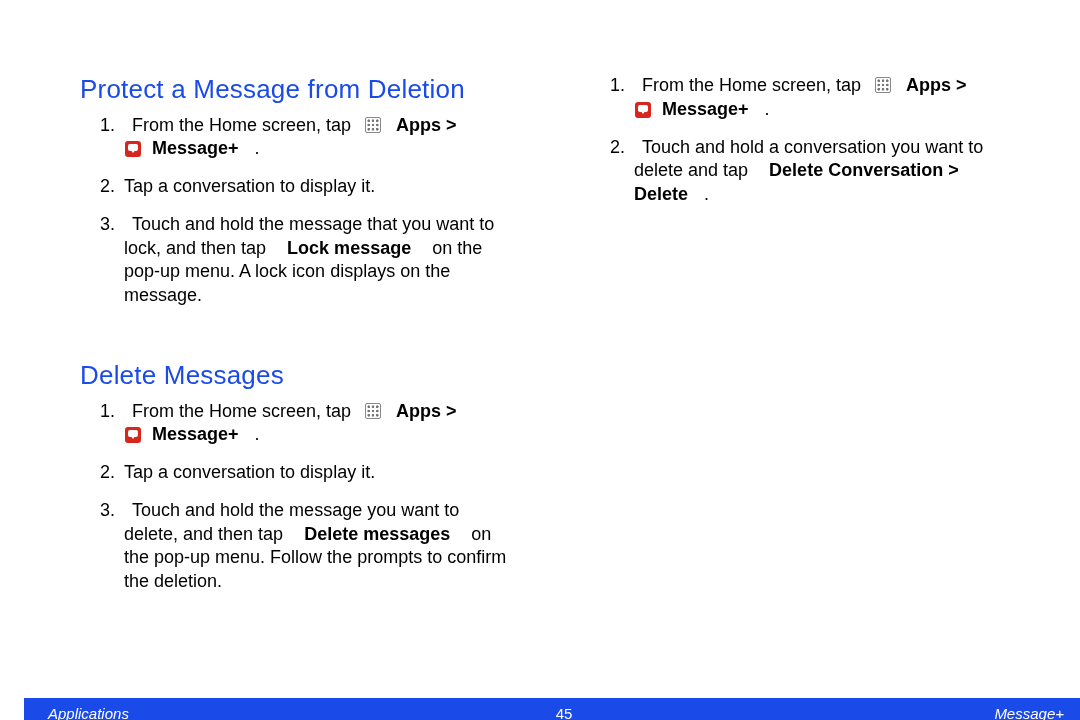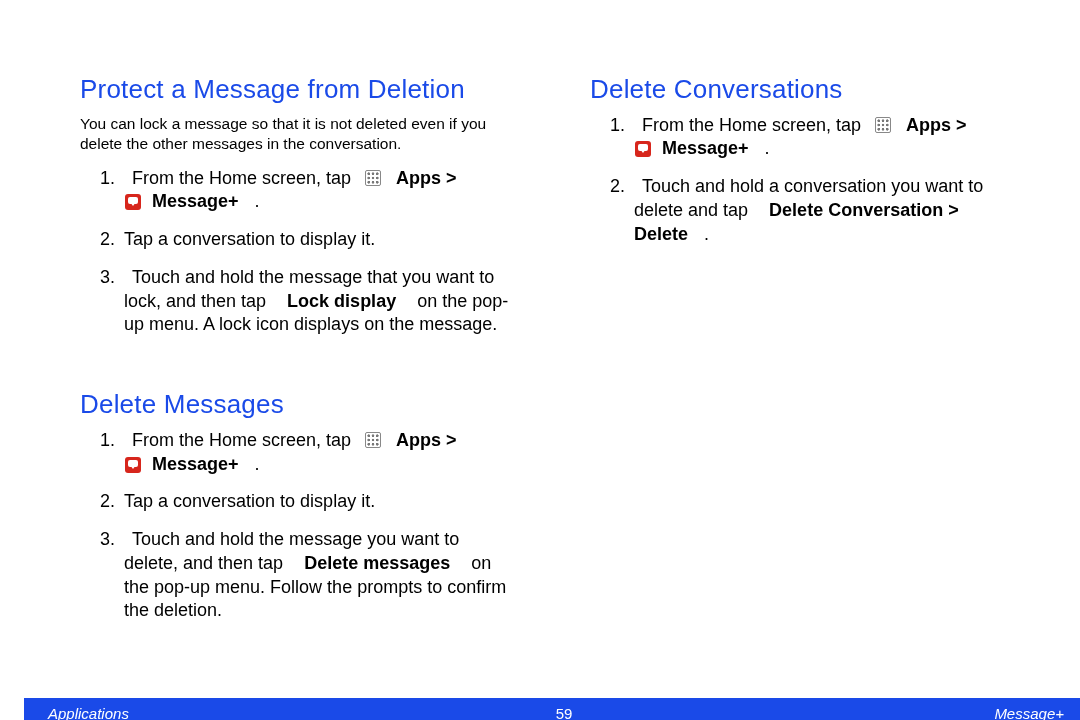--- a/index.html
+++ b/index.html
@@ -120,30 +120,29 @@
   }
 </style>
 </head>
 <body>
 
 <div class="page">
 
   <div class="col">
 
     <h2 class="section-heading">Protect a Message from Deletion</h2>
-    <p class="intro">You can lock a message so that it is not deleted even if you delete the other messages in the conversation.</p>
     <ol class="steps">
       <li>
         <span>From the Home screen, tap </span><span class="icon-apps"></span>
         <span class="bold">Apps &gt; </span><br>
         <span class="icon-msgplus"></span><span class="bold">Message+</span><span>.</span>
       </li>
       <li>Tap a conversation to display it.</li>
       <li>
-        <span>Touch and hold the message that you want to lock, and then tap </span><span class="bold">Lock display</span><span> on the pop-up menu. A lock icon displays on the message.</span>
+        <span>Touch and hold the message that you want to lock, and then tap </span><span class="bold">Lock message</span><span> on the pop-up menu. A lock icon displays on the message.</span>
       </li>
     </ol>
 
     <div class="section-gap"></div>
 
     <h2 class="section-heading">Delete Messages</h2>
     <ol class="steps">
       <li>
         <span>From the Home screen, tap </span><span class="icon-apps"></span>
         <span class="bold">Apps &gt; </span><br>
@@ -152,33 +151,32 @@
       <li>Tap a conversation to display it.</li>
       <li>
         <span>Touch and hold the message you want to delete, and then tap </span><span class="bold">Delete messages</span><span> on the pop-up menu. Follow the prompts to confirm the deletion.</span>
       </li>
     </ol>
 
   </div>
 
   <div class="col">
 
-    <h2 class="section-heading">Delete Conversations</h2>
     <ol class="steps">
       <li>
         <span>From the Home screen, tap </span><span class="icon-apps"></span>
         <span class="bold">Apps &gt; </span><br>
         <span class="icon-msgplus"></span><span class="bold">Message+</span><span>.</span>
       </li>
       <li>
         <span>Touch and hold a conversation you want to delete and tap </span><span class="bold">Delete Conversation &gt; Delete</span><span>.</span>
       </li>
     </ol>
 
   </div>
 
 </div>
 
 <div class="footer">
   <span>Applications</span>
-  <span class="center">59</span>
+  <span class="center">45</span>
   <span>Message+</span>
 </div>
 
 </body></html>

